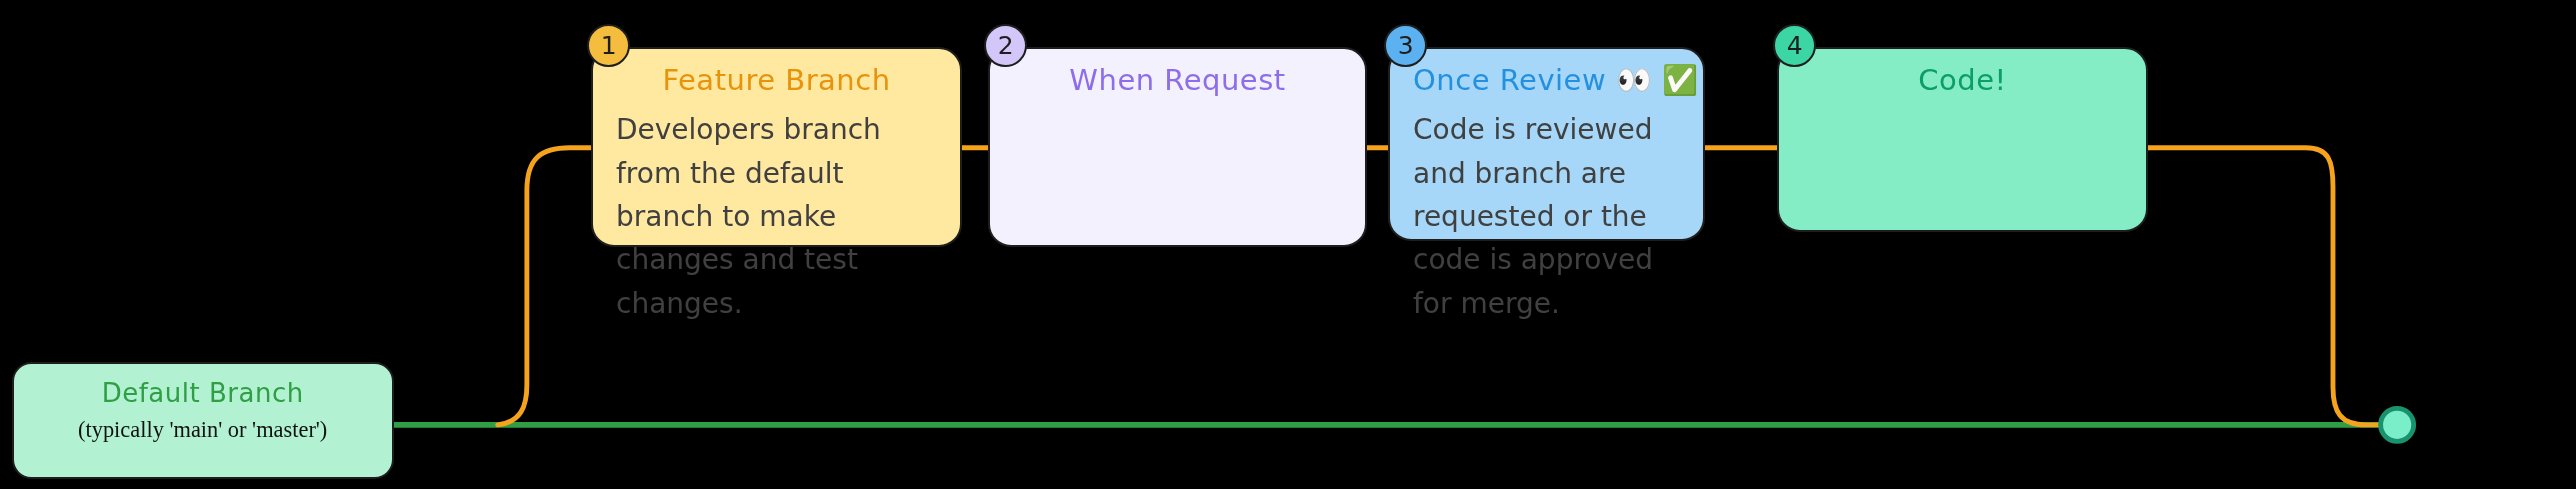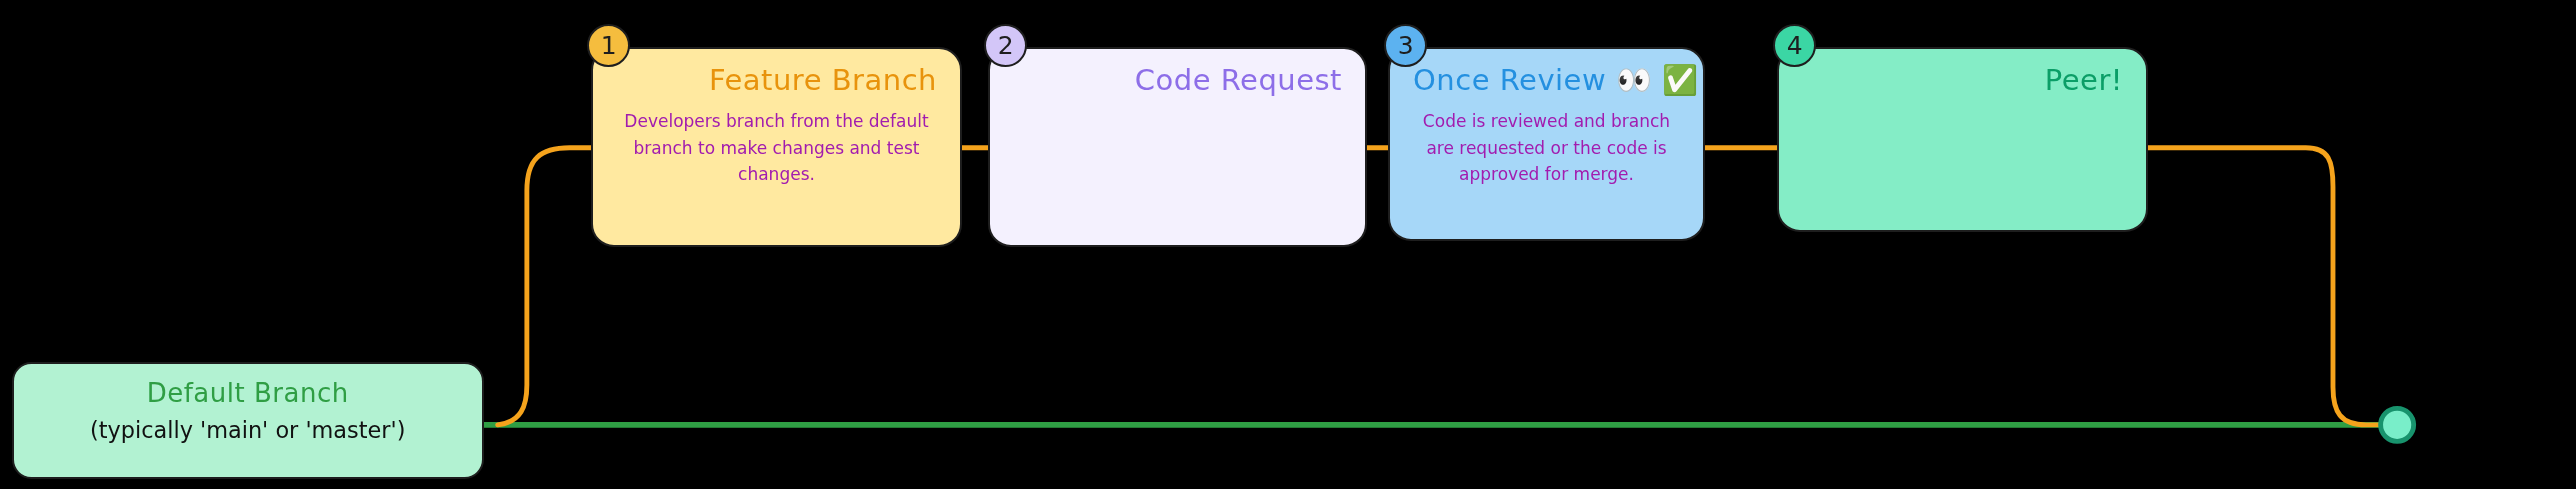--- a/index.html
+++ b/index.html
@@ -23,32 +23,31 @@
   
   .step {
     position: absolute;
     box-sizing: border-box;
     background: var(--fill, #eee);
     border: 2.9px solid #1e1e1e;
     border-radius: 23px;
     padding: 11.7px 23px 0 23px;
   }
   .step .title {
-    text-align: right;
+    text-align: center;
     white-space: nowrap;
     font-size: 29px;
     color: var(--title, #333);
     margin: 1.9px 0 11.7px 0;
     letter-spacing: 0.5px;
   }
   .step .body {
-    font-size: 17px;
+    font-size: 28px;
     line-height: 1.55;
-    color: #a21caf;
-    text-align: center;
+    color: #404040;
   }
   .badge {
     position: absolute;
     left: -5.8px;
     top: -25px;
     width: 43px;
     height: 43px;
     box-sizing: border-box;
     border-radius: 50%;
     background: var(--badge, #ccc);
@@ -62,38 +61,39 @@
   .step-1 { left: 591px;  top: 47px; width: 371px; height: 200px; }
   .step-2 { left: 988px; top: 47px; width: 379px; height: 200px; }
   .step-3 { left: 1388px; top: 47px; width: 317px; height: 194px; }
   .step-4 { left: 1777px; top: 47px; width: 371px; height: 185px; }
 
   
   .db {
     position: absolute;
     left: 11.7px;
     top: 362px;
-    width: 472px;
+    width: 382px;
     height: 117px;
     box-sizing: border-box;
     background: var(--fill, #b2f2d2);
     border: 2.9px solid #1e1e1e;
     border-radius: 19.4px;
     text-align: center;
     padding-top: 13.6px;
   }
   .db .db-title {
     font-size: 26px;
     color: var(--title, #2f9e44);
     letter-spacing: 0.5px;
   }
   .db .db-sub {
     font-size: 22.4px;
     color: #111111;
     margin-top: 9.7px;
+    font-family: Liberation Serif, serif;
   }
 </style>
 </head>
 <body>
 
 <div class="canvas">
 
   <svg class="flow-svg" width="2576" height="490" viewBox="0 0 2650 504">
     <line x1="300" y1="437" x2="2466" y2="437" stroke="#2f9e44" stroke-width="6" stroke-linecap="round"></line>
     <path d="M 512 437 C 536 434 542 418 542 396 L 542 196 C 542 163 556 152 586 152 L 2372 152 C 2396 152 2400 166 2400 192 L 2400 398 C 2400 424 2408 437 2434 437 L 2452 437" fill="none" stroke="#f5a31c" stroke-width="5" stroke-linecap="round"></path>
@@ -106,28 +106,28 @@
   </div>
 
   <div class="step step-1" style="--fill: #ffe9a0; --badge: #f5bd3e; --title: #e8930c;">
     <div class="badge">1</div>
     <div class="title">Feature Branch</div>
     <div class="body">Developers branch from the default branch to make changes and test changes.</div>
   </div>
 
   <div class="step step-2" style="--fill: #f4f1fe; --badge: #d3c6f8; --title: #8d6ee8;">
     <div class="badge">2</div>
-    <div class="title">Code Request</div>
+    <div class="title">When Request</div>
   </div>
 
   <div class="step step-3" style="--fill: #a6d7f8; --badge: #5cb2f0; --title: #2490e0;">
     <div class="badge">3</div>
     <div class="title">Once Review 👀 ✅</div>
     <div class="body">Code is reviewed and branch are requested or the code is approved for merge.</div>
   </div>
 
   <div class="step step-4" style="--fill: #84edc6; --badge: #3bd6a4; --title: #0b9e67;">
     <div class="badge">4</div>
-    <div class="title">Peer!</div>
+    <div class="title">Code!</div>
   </div>
 
 </div>
 
 
 </body></html>

